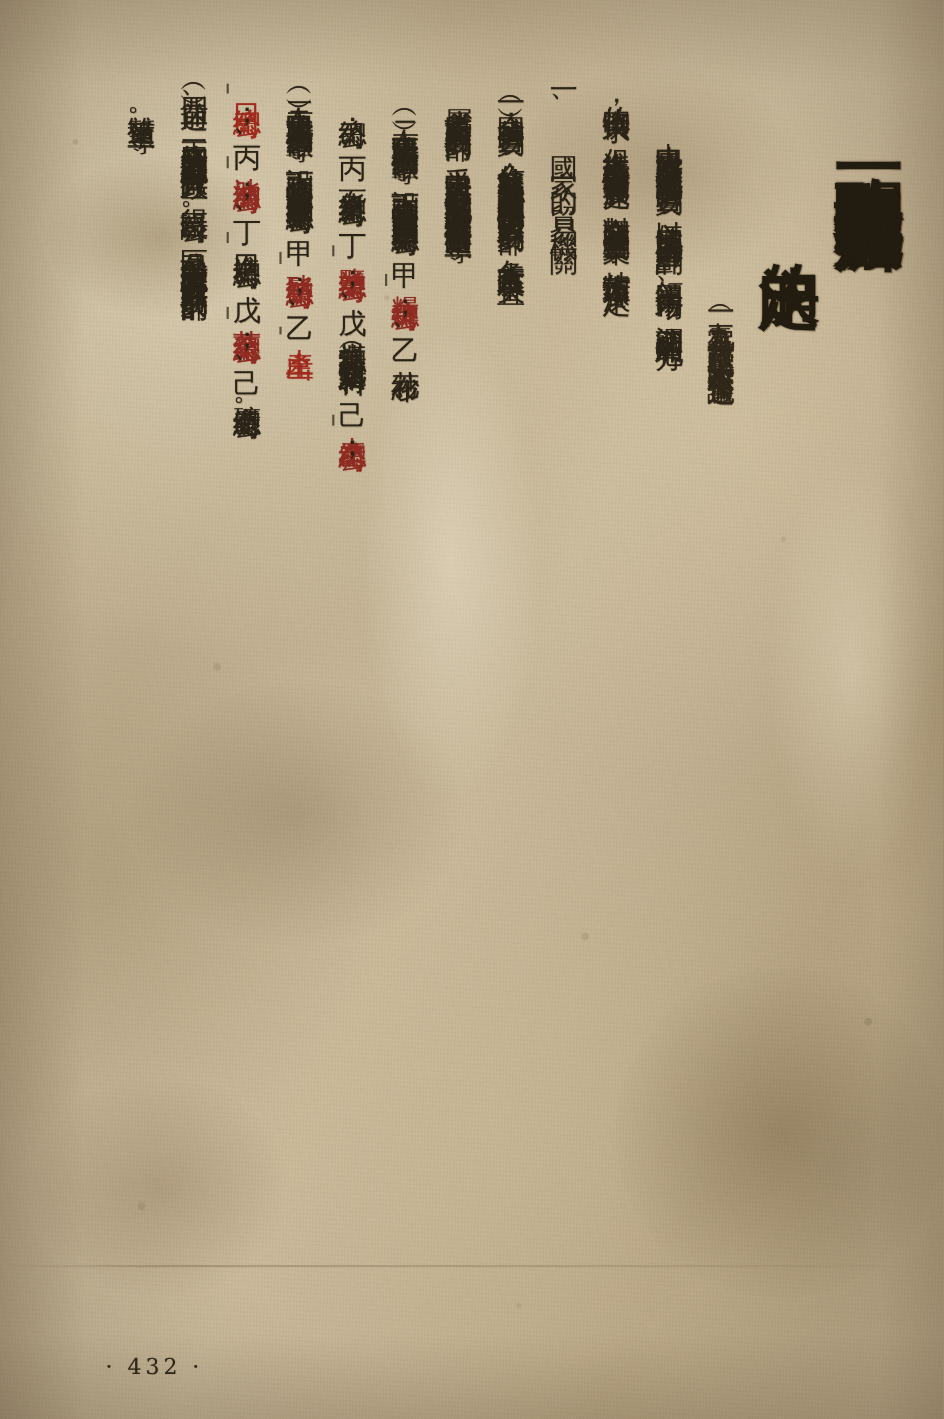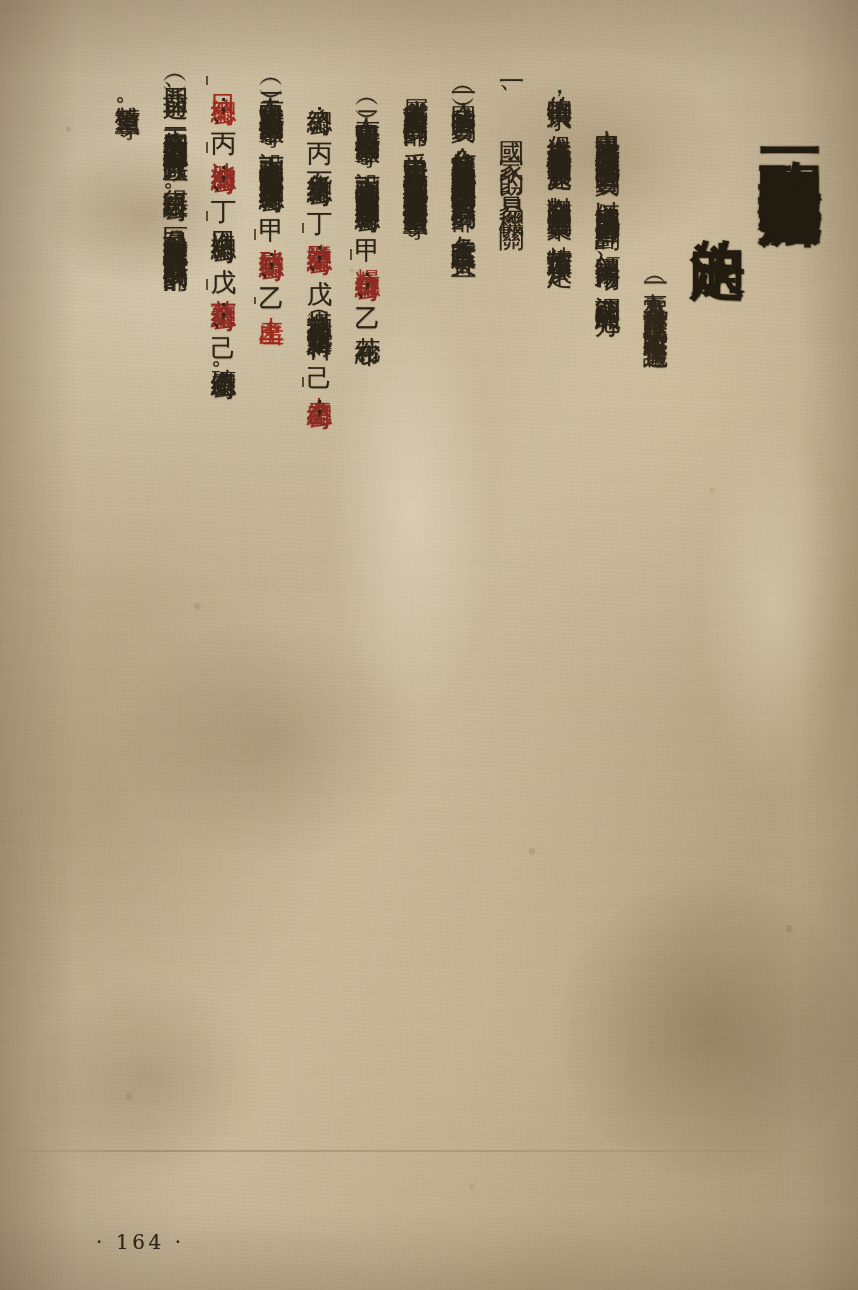--- a/index.html
+++ b/index.html
@@ -185,14 +185,14 @@
 
   <div class="vcol body-col c7"><span>總公司；丙、百貨業總公司；丁、</span><span class="red uline">鹽業總公司</span><span>；戊、煤業總公司（包括建築材料）；己、</span><span class="red uline">土產總公司</span><span>；</span></div>
 
   <div class="vcol body-col c8"><span>（三）在中央人民政府貿易部領導下，設立下列全國範圍的對外貿易專業總公司；甲、</span><span class="red uline">豬鬃總公司</span><span>；乙、</span><span class="red-strong uline">土產出</span></div>
 
   <div class="vcol body-col c9"><span class="red-strong uline">口總公司</span><span>；丙、</span><span class="red uline">油脂總公司</span><span>；丁、</span><span class="uline">進口總公司</span><span>；戊、</span><span class="red uline">茶葉總公司</span><span>；己、礦產總公司。</span></div>
 
   <div class="vcol body-col c10">（四）前述二、三兩條所列的各總公司在各大行政區，得設區公司。區公司受各該總公司與區人民政府貿易部的</div>
   <div class="vcol body-col c11">雙重領導。</div>
 
-  <div class="page-number">· 164 ·</div>
+  <div class="page-number">· 432 ·</div>
 </div>
 
 </body></html>

